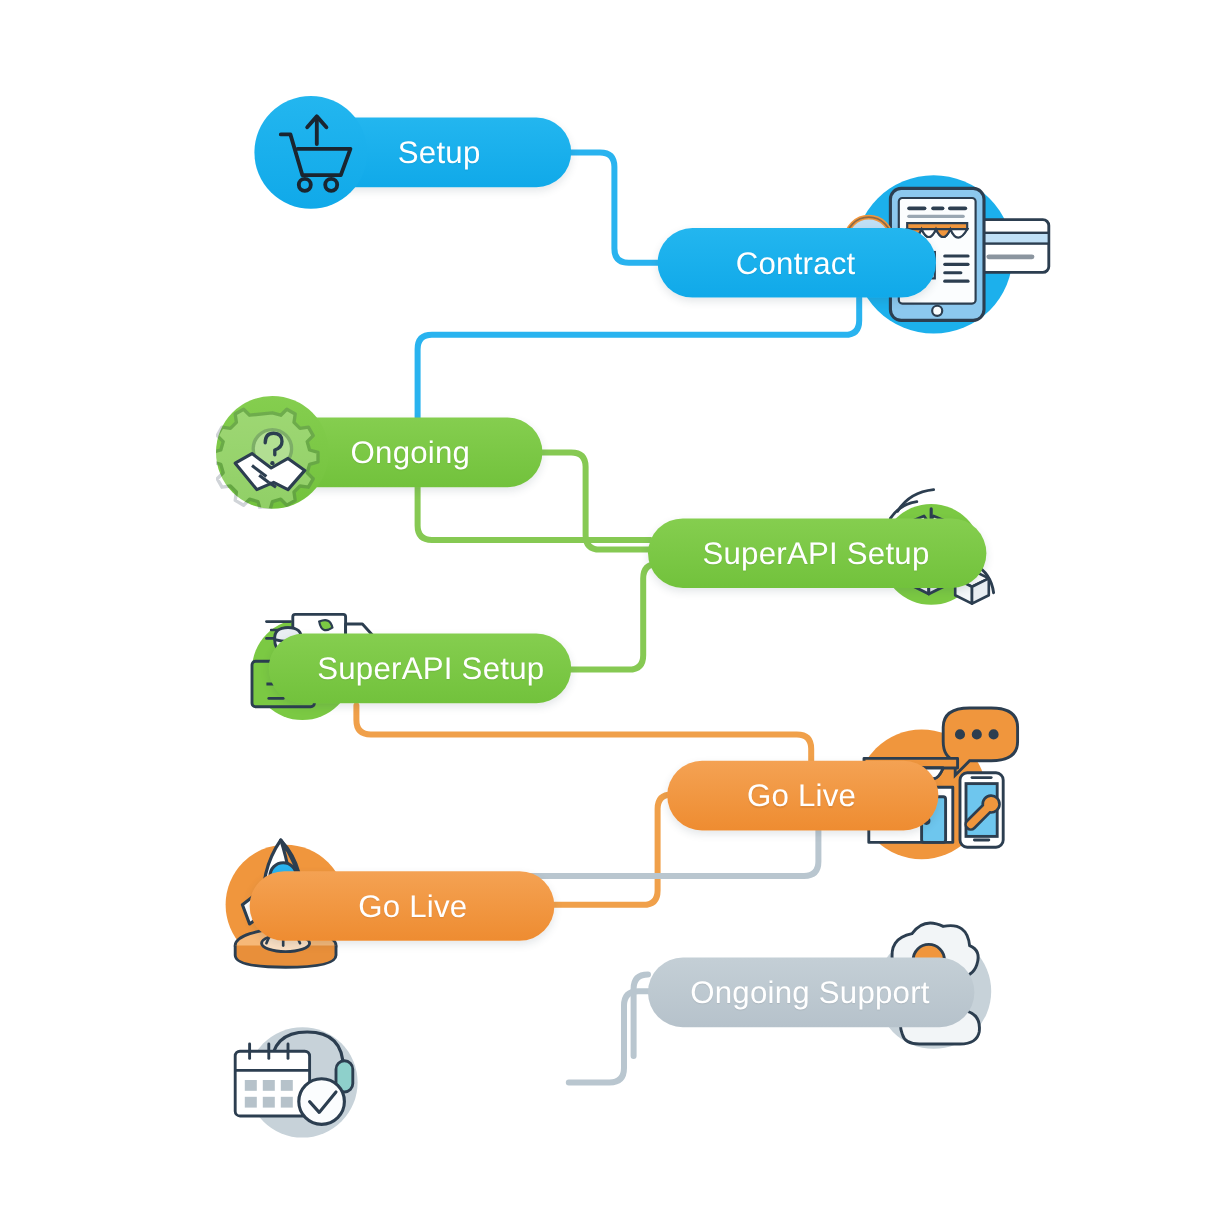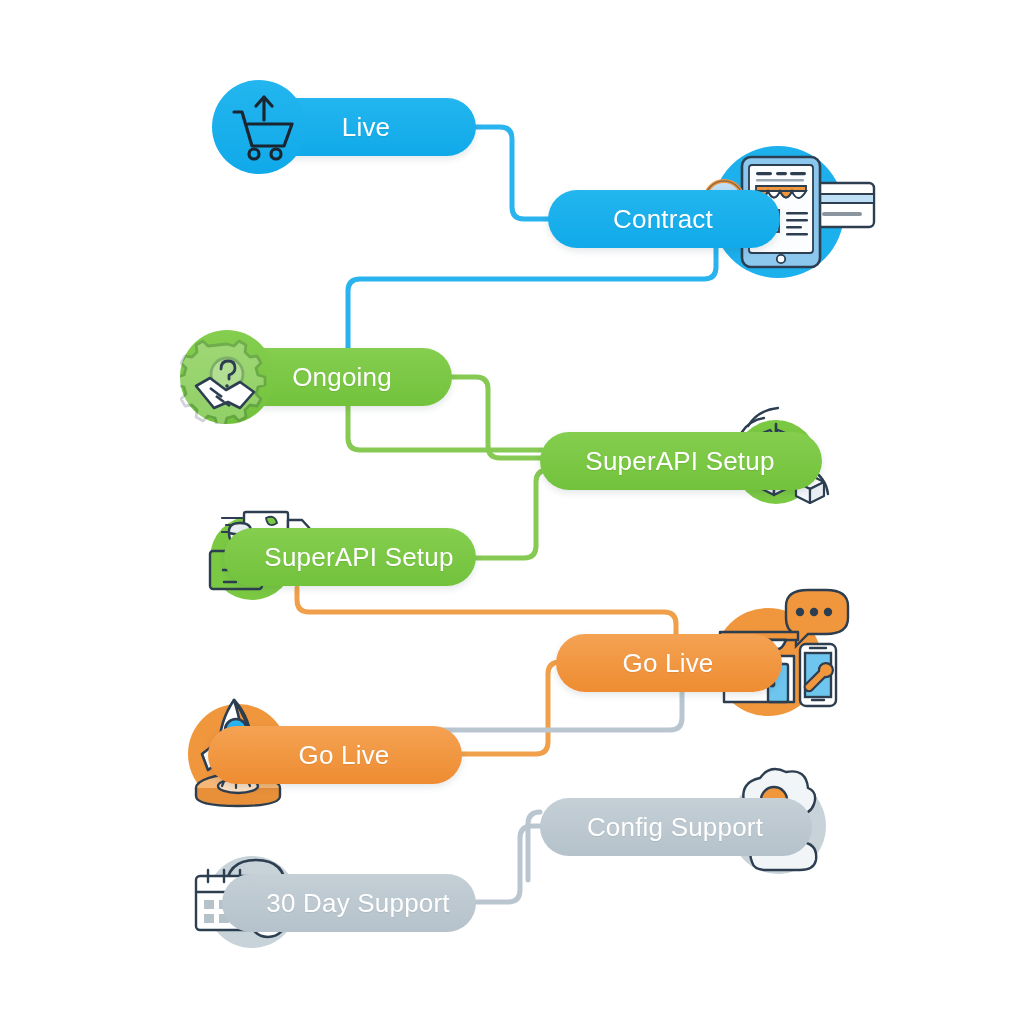--- a/index.html
+++ b/index.html
@@ -293,21 +293,21 @@
       </g>
 
       <g stroke="#2C3E50" stroke-width="2.6">
         <circle cx="268" cy="918" r="19" fill="#FBFDFE"></circle>
         <path d="M258 918 l8 9 l14 -17" fill="none" stroke-linecap="round" stroke-linejoin="round"></path>
       </g>
     </g>
   </svg>
 
   <div class="node left shadow" style="left:238px;top:98px;width:238px;background:linear-gradient(180deg,#23B6EF,#10A9E9);">
-    <span class="pill-label">Live</span>
+    <span class="pill-label">Setup</span>
   </div>
   <div class="badge" style="left:212px;top:80px;width:94px;height:94px;background:linear-gradient(180deg,#23B6EF,#10A9E9);">
     <svg width="94" height="94" viewBox="0 0 94 94">
       <g stroke="#1A2530" stroke-width="3.2" fill="none" stroke-linecap="round" stroke-linejoin="round">
         <path d="M22 32 h8 l10 34 h32 l8 -22 h-44"></path>
         <circle cx="42" cy="74" r="5"></circle>
         <circle cx="64" cy="74" r="5"></circle>
         <path d="M52 40 v-22"></path>
         <path d="M44 26 l8 -9 l8 9"></path>
       </g>
@@ -351,20 +351,17 @@
 
   <div class="node right shadow" style="left:556px;top:634px;width:226px;background:linear-gradient(180deg,#F4A253,#EE8C31);">
     <span class="pill-label">Go Live</span>
   </div>
 
   <div class="node left shadow" style="left:208px;top:726px;width:254px;background:linear-gradient(180deg,#F4A253,#EE8C31);">
     <span class="pill-label">Go Live</span>
   </div>
 
   <div class="node right" style="left:540px;top:798px;width:272px;background:linear-gradient(180deg,#C4CFD6,#B6C2CB);">
-    <span class="pill-label">Config Support</span>
-  </div>
-
-  <div class="node left" style="left:222px;top:874px;width:254px;background:linear-gradient(180deg,#C4CFD6,#B6C2CB);">
-    <span class="pill-label">30 Day Support</span>
-  </div>
+    <span class="pill-label">Ongoing Support</span>
+  </div>
+
 
 </div>
 
 </body></html>

